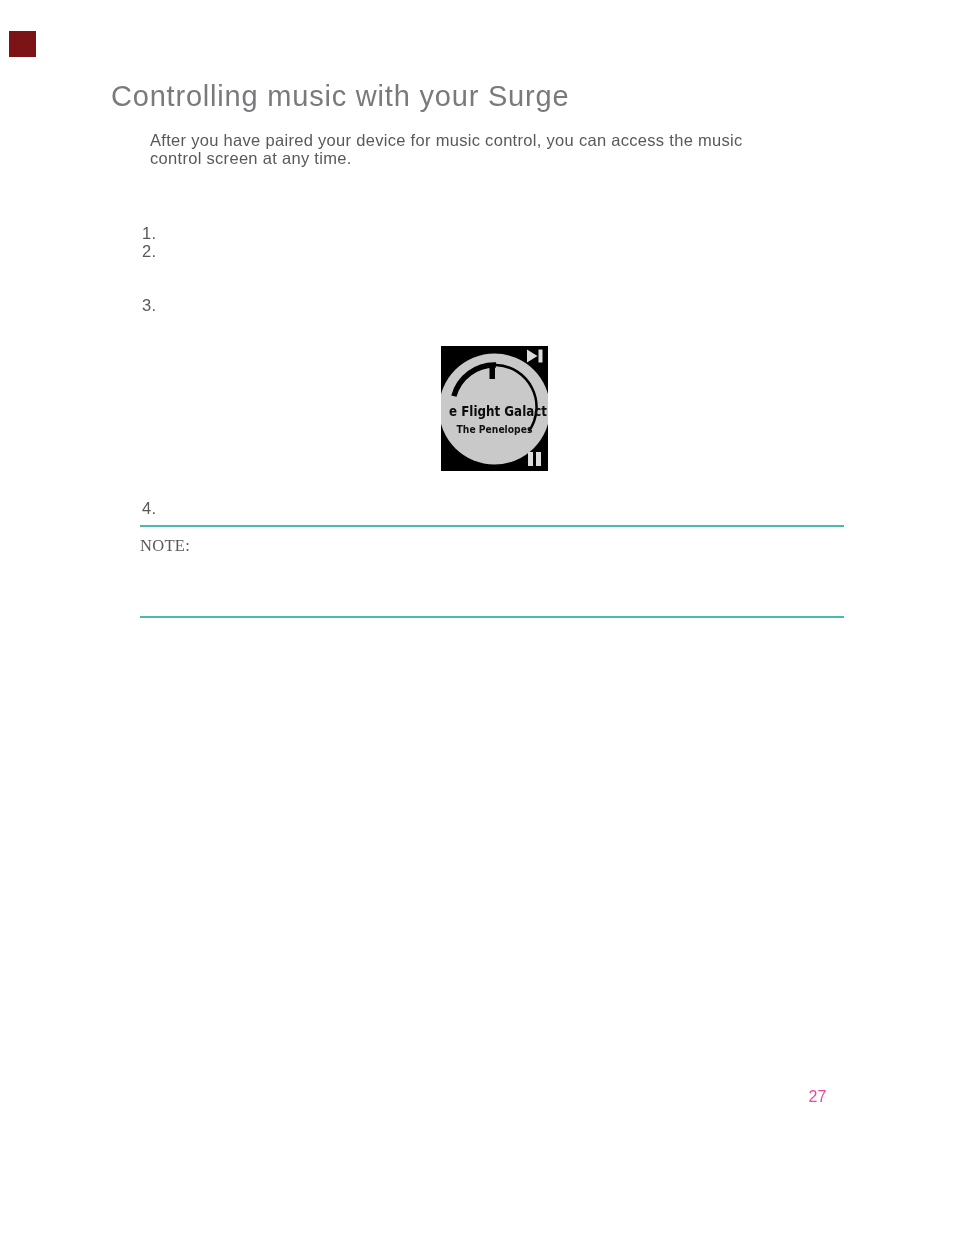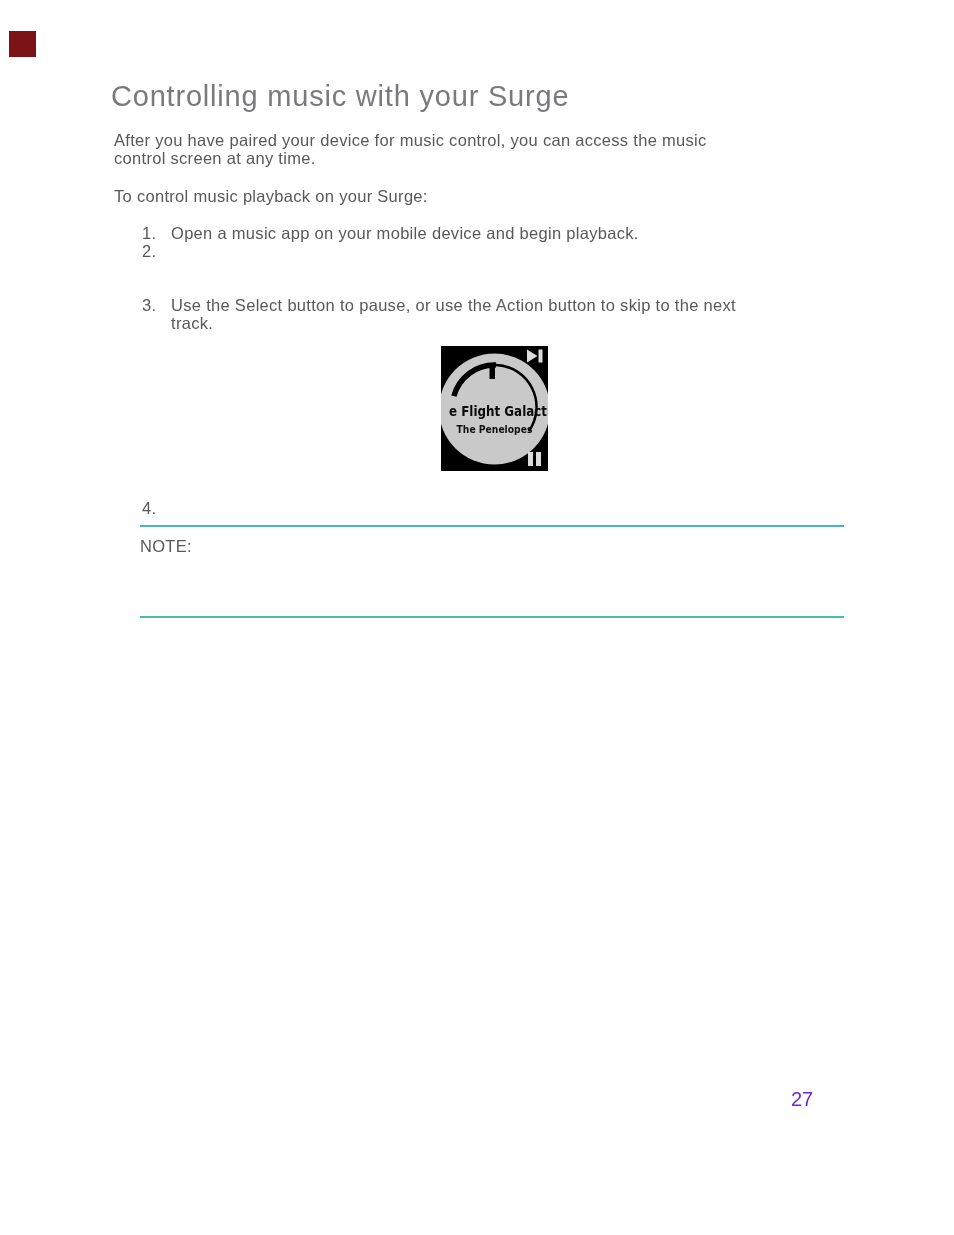--- a/index.html
+++ b/index.html
@@ -6,70 +6,66 @@
   .page {
     position:relative; width:954px; height:1235px; background:#ffffff;
     font-family:"Liberation Sans", sans-serif; color:#58595b; overflow:hidden;
   }
   .abs { position:absolute; }
   .page-title {
     font-size:29px; font-weight:300; letter-spacing:0.8px; color:#797a7d;
     white-space:nowrap;
   }
   .body-text { font-size:16.5px; line-height:18px; letter-spacing:0.3px; color:#58595b; }
-  .lines { white-space:pre-line; }
+  .lines { white-space:pre-line;margin-left:36px; }
   .step-row { display:flex; }
   .step-num { width:29px; flex:0 0 29px; }
   .note-row { display:flex; }
-  .note-label { width:63px; flex:0 0 63px; }
+  .note-label { width:63px; flex:0 0 63px;font-family:Liberation Serif, serif; }
   .rule { height:1.6px; }
   .corner-marker { width:27px; height:26px; }
   .watch {
     width:107px; height:125px; overflow:hidden; background:#000;
   }
   .watch svg { display:block; }
   .track-title {
     left:0; width:107px; top:57px; text-align:center;
     font-family:"DejaVu Sans", sans-serif; font-weight:bold; font-size:14px;
     color:#0b0b0b; white-space:nowrap; transform:scaleX(0.85); transform-origin:50% 50%;
   }
   .artist-name {
     left:0; width:107px; top:78px; text-align:center;
     font-family:"DejaVu Sans", sans-serif; font-weight:bold; font-size:10px;
     color:#111; white-space:nowrap; transform:scaleX(0.92); transform-origin:50% 50%;
   }
-  .page-number { font-size:20px; color:#6d28d9; text-align:left; width:53px; }
+  .page-number { font-size:16px; color:#ec4899; text-align:center; width:53px; }
 </style>
 </head>
 <body>
 
 <div class="page">
 
   <div class="abs corner-marker" style="left: 9px; top: 31px; background: rgb(124, 20, 23);"></div>
 
   <div class="abs page-title" style="left:111px; top:80px;">Controlling music with your Surge</div>
 
   <div class="abs body-text lines" style="left:114px; top:131px; width:700px;">After you have paired your device for music control, you can access the music
 control screen at any time.</div>
 
-  <div class="abs body-text" style="left:114px; top:187px; width:700px;">To control music playback on your Surge:</div>
 
   <div class="abs body-text step-row" style="left:142px; top:224px; width:690px;">
     <div class="step-num">1.</div>
-    <div class="lines">Open a music app on your mobile device and begin playback.</div>
   </div>
 
   <div class="abs body-text step-row" style="left:142px; top:242px; width:690px;">
     <div class="step-num">2.</div>
   </div>
 
   <div class="abs body-text step-row" style="left:142px; top:296px; width:690px;">
     <div class="step-num">3.</div>
-    <div class="lines">Use the Select button to pause, or use the Action button to skip to the next
-track.</div>
   </div>
 
   <div class="abs watch" style="left:441px; top:346px;">
     <svg width="107" height="125" viewBox="0 0 107 125">
       <rect x="0" y="0" width="107" height="125" fill="#000000"></rect>
       <circle cx="53.5" cy="63" r="55.5" fill="#c9c9c9"></circle>
       <path d="M 12.9 50.1 A 42 42 0 0 1 55 19" stroke="#000000" stroke-width="5.5" fill="none"></path>
       <path d="M 55 19 A 42 42 0 0 1 87.9 85.1" stroke="#000000" stroke-width="2.5" fill="none"></path>
       <rect x="48.5" y="19" width="5.5" height="14" fill="#000000"></rect>
       <path d="M 86 3.5 L 96.5 10 L 86 16.5 Z" fill="#dcdcdc"></path>

